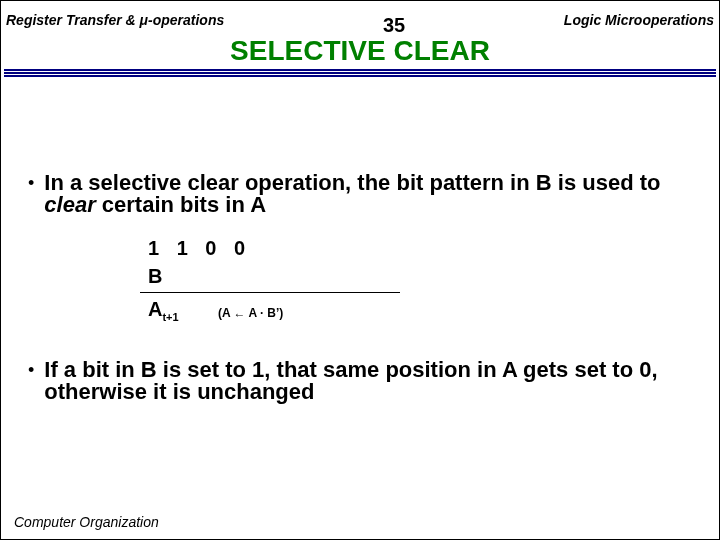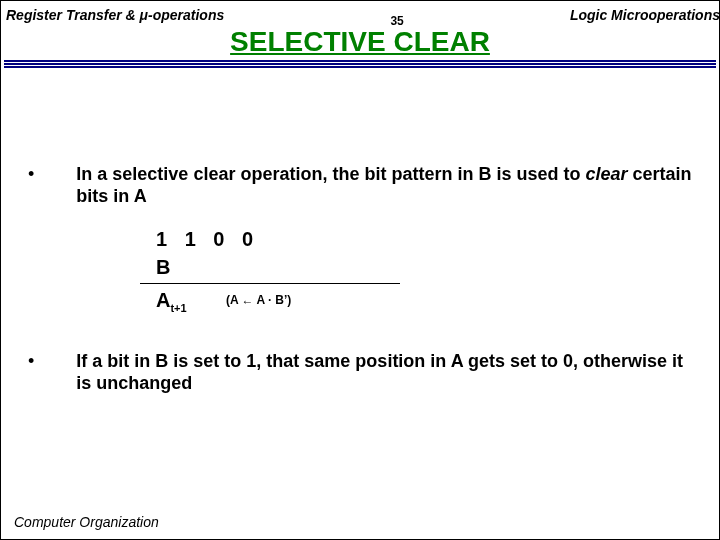--- a/index.html
+++ b/index.html
@@ -1,32 +1,32 @@
 <!DOCTYPE html>
 <html><head>
 <meta charset="utf-8">
 <style>
   * { margin: 0; padding: 0; box-sizing: border-box; }
   body { width: 720px; height: 540px; background: #fff; font-family: Arial, Helvetica, sans-serif; position: relative; overflow: hidden; }
   .frame { position: absolute; inset: 0; border: 1px solid #000; }
-  .header-row { display: flex; justify-content: space-between; align-items: center; padding: 2px 0 0 6px; font-style: italic; font-weight: bold; font-size: 14px; }
+  .header-row { display: flex; justify-content: space-between; align-items: center; padding: 2px 6px 0 6px; font-style: italic; font-weight: bold; font-size: 14px; }
   .header-left { }
-  .header-center { font-style: normal; font-weight: bold; font-size: 12px; margin-top: 12px; }
+  .header-center { font-style: normal; font-weight: bold; font-size: 20px; margin-top: 12px; }
   .header-right { }
-  .title { text-align: center; font-size: 28px; font-weight: bold; color: #008000; margin-top: -2px; text-decoration: underline; }
+  .title { text-align: center; font-size: 28px; font-weight: bold; color: #008000; margin-top: -2px; }
   .rule-wrap { margin-top: 2px; }
   .rule { border: none; border-top: 2px solid #000080; margin: 1px 4px; }
   .content { padding: 0 28px; }
   .bullet { display: flex; margin-top: 95px; }
   .bullet2 { display: flex; margin-top: 28px; }
   .dot { font-size: 18px; line-height: 22px; margin-right: 10px; }
-  .btxt { font-size: 18px; font-weight: bold; line-height: 22px; margin-left: 32px; }
+  .btxt { font-size: 22px; font-weight: bold; line-height: 22px; }
   .clear-word { font-style: italic; }
   .table { margin: 18px 0 0 120px; font-size: 20px; font-weight: bold; font-family: Arial, sans-serif; }
-  .trow { display: flex; align-items: flex-start; line-height: 28px; margin-left: 8px; }
+  .trow { display: flex; align-items: center; line-height: 28px; }
   .bits { width: 110px; letter-spacing: 6px; }
   .lab { width: 70px; }
   .sub { font-size: 11px; font-weight: bold; vertical-align: sub; }
   .expr { font-weight: bold; font-size: 12px; }
   .hr-thin { border: none; border-top: 1px solid #000; margin: 2px 0 2px -8px; width: 260px; }
   .footer { position: absolute; bottom: 10px; left: 0; right: 0; display: flex; justify-content: space-between; padding: 0 14px; font-style: italic; font-size: 14px; flex-direction: column; }
 </style>
 </head>
 <body>
 <div class="frame"></div>

